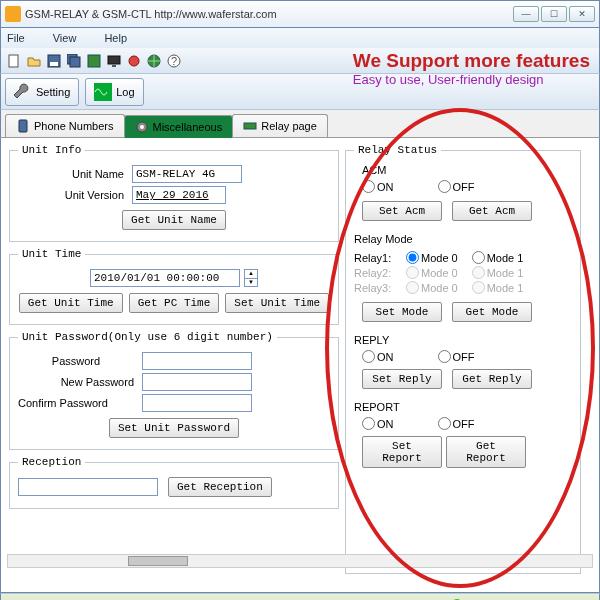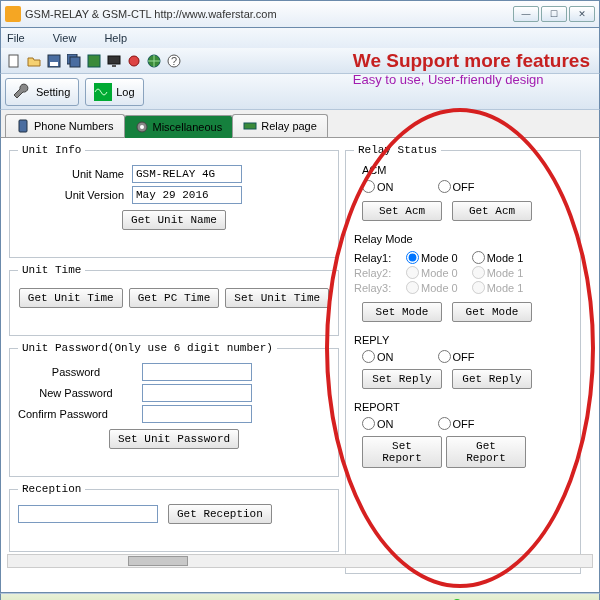--- a/index.html
+++ b/index.html
@@ -18,21 +18,21 @@
 .bigbtn { height: 28px; border: 1px solid #8aa3be; background: linear-gradient(#fff,#e0e9f3); border-radius: 3px; display: flex; align-items: center; padding: 0 8px; gap: 4px; }
 .bbicon { width: 18px; height: 18px; }
 .overlay-text { position: absolute; right: 10px; top: 50px; text-align: left; pointer-events: none; }
 .overlay-text .l1 { color: #c62020; font-weight: bold; font-size: 19px; }
 .overlay-text .l2 { color: #a21caf; font-size: 13px; }
 .tabs { display: flex; background: #f0f0f0; border-left: 1px solid #6b8aab; border-right: 1px solid #6b8aab; padding-top: 4px; padding-left: 4px; gap: 0; }
 .tab { background: linear-gradient(#f9f9f9,#ececec); border: 1px solid #9a9a9a; border-bottom: none; padding: 4px 10px; display: flex; align-items: center; gap: 4px; border-radius: 3px 3px 0 0; margin-right: -1px; position: relative; }
 .tab.active { background: #15803d; z-index: 2; top: 1px; }
 .tabicon { width: 14px; height: 14px; }
 .content { background: #fff; border: 1px solid #6b8aab; border-top: 1px solid #9a9a9a; height: 456px; position: relative; padding: 6px; font-family: "Courier New", monospace; font-size: 11px; }
-fieldset { border: 1px solid #c0c8d0; margin-bottom: 6px; padding: 6px 8px 24px 8px; position: relative; }
+fieldset { border: 1px solid #c0c8d0; margin-bottom: 6px; padding: 6px 8px 8px 8px; position: relative; }
 legend { padding: 0 4px; font-family: "Courier New", monospace; }
 .left-col { position: absolute; left: 8px; top: 6px; width: 330px; }
 .right-col { position: absolute; left: 344px; top: 6px; width: 236px; }
 .row { display: flex; align-items: center; margin: 3px 0; gap: 4px; }
 .lbl { width: 110px; text-align: right; padding-right: 4px; }
 input.txt { border: 1px solid #7a9ac0; height: 18px; padding: 0 3px; font-family: "Courier New", monospace; font-size: 11px; }
 .btn { background: linear-gradient(#fdfdfd,#e3e3e3); border: 1px solid #8a8a8a; border-radius: 2px; padding: 3px 8px; font-family: "Courier New", monospace; font-size: 11px; cursor: pointer; }
 .radio-row { display: flex; align-items: flex-end; gap: 2px; margin: 2px 0; }
 .radio-row .rl { width: 50px; }
 .disabled { color: #aaa; }
@@ -162,44 +162,51 @@
 
   <div class="left-col">
     <fieldset>
       <legend>Unit Info</legend>
       <div class="row">
           <span class="lbl">Unit Name</span>
         <input class="txt" style="width: 110px;" value="GSM-RELAY 4G">
         </div>
       <div class="row">
           <span class="lbl">Unit Version</span>
-        <input class="txt" style="width: 110px;" value="May 29 2016">
+        <input class="txt" style="width: 94px; text-decoration: underline;" value="May 29 2016">
         </div>
       <div class="row" style="justify-content:center;margin-top:6px">
           <button class="btn">Get Unit Name</button>
         </div>
     </fieldset>
 
     <fieldset>
       <legend>Unit Time</legend>
+      <div class="row" style="justify-content:center">
+        <input class="txt" style="width: 150px;" value="2010/01/01 00:00:00">
+        <div style="width:14px;height:18px;border:1px solid #7a9ac0;display:flex;flex-direction:column">
+          <div style="flex:1;border-bottom:1px solid #7a9ac0;font-size:6px;text-align:center">▲</div>
+            <div style="flex:1;font-size:6px;text-align:center">▼</div>
+        </div>
+      </div>
       <div class="row" style="justify-content:center;gap:6px;margin-top:6px">
         <button class="btn">Get Unit Time</button>
         <button class="btn">Get PC Time</button>
         <button class="btn">Set Unit Time</button>
       </div>
     </fieldset>
 
     <fieldset>
       <legend>Unit Password(Only use 6 digit number)</legend>
       <div class="row">
           <span class="lbl" style="text-align:center;width:120px">Password</span>
           <input class="txt" style="width: 110px;">
         </div>
       <div class="row">
-          <span class="lbl" style="text-align:center;width:120px">New Password</span>
+          <span class="lbl" style="text-align:right;width:120px">New Password</span>
           <input class="txt" style="width: 110px;">
         </div>
       <div class="row">
           <span class="lbl" style="text-align:left;width:120px">Confirm Password</span>
           <input class="txt" style="width: 110px;">
         </div>
       <div class="row" style="justify-content:center;margin-top:6px">
           <button class="btn">Set Unit Password</button>
         </div>
     </fieldset>

